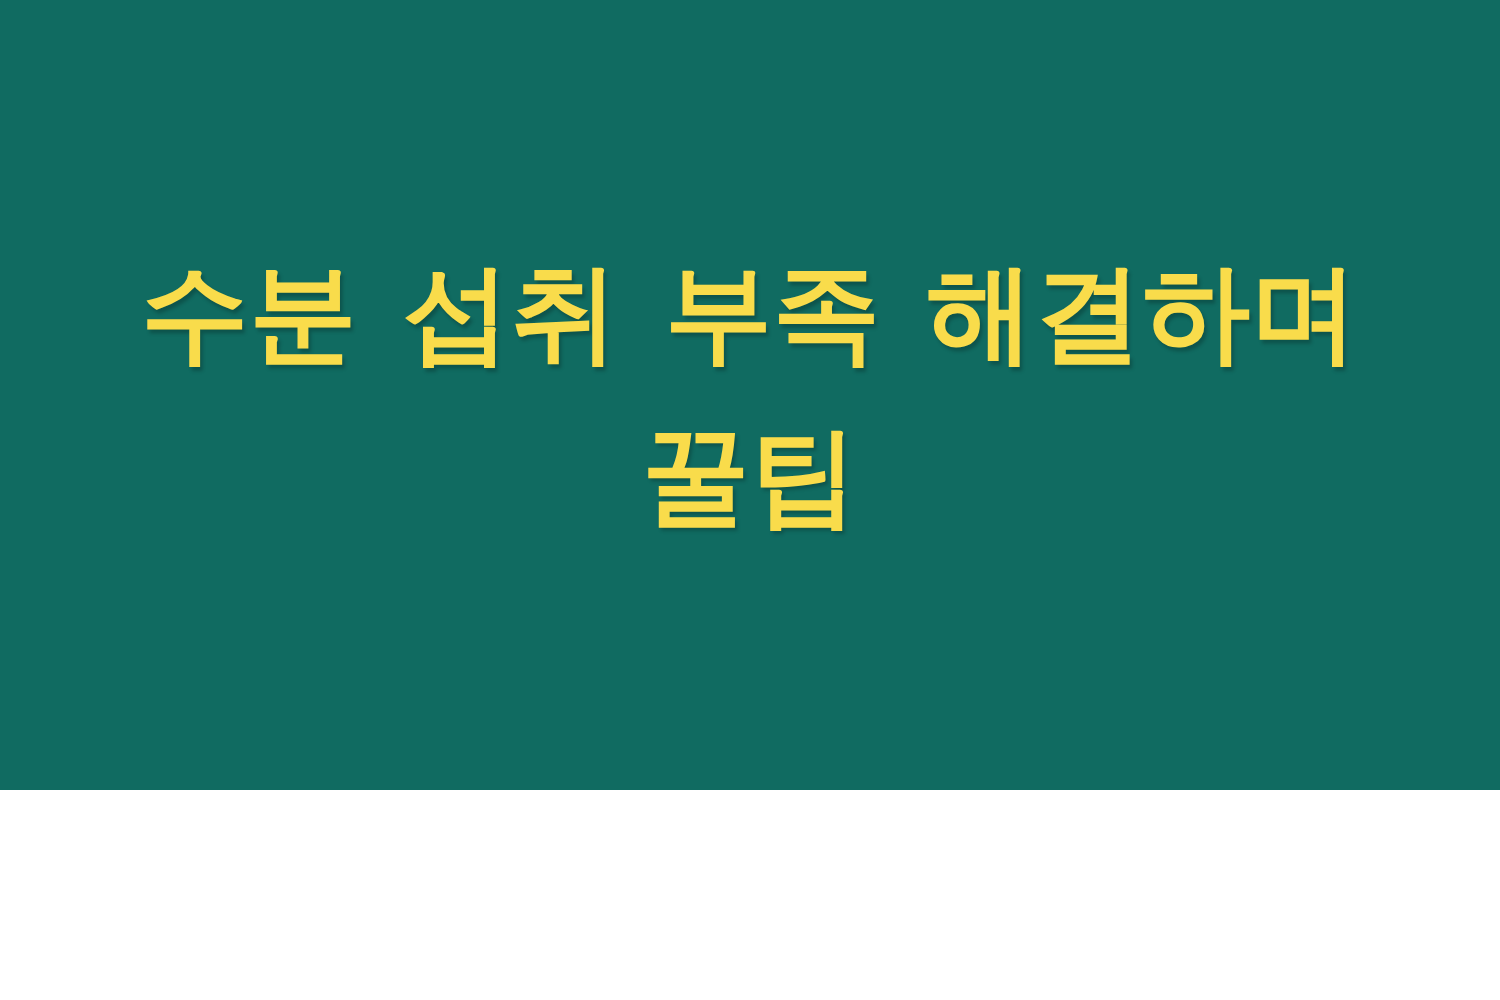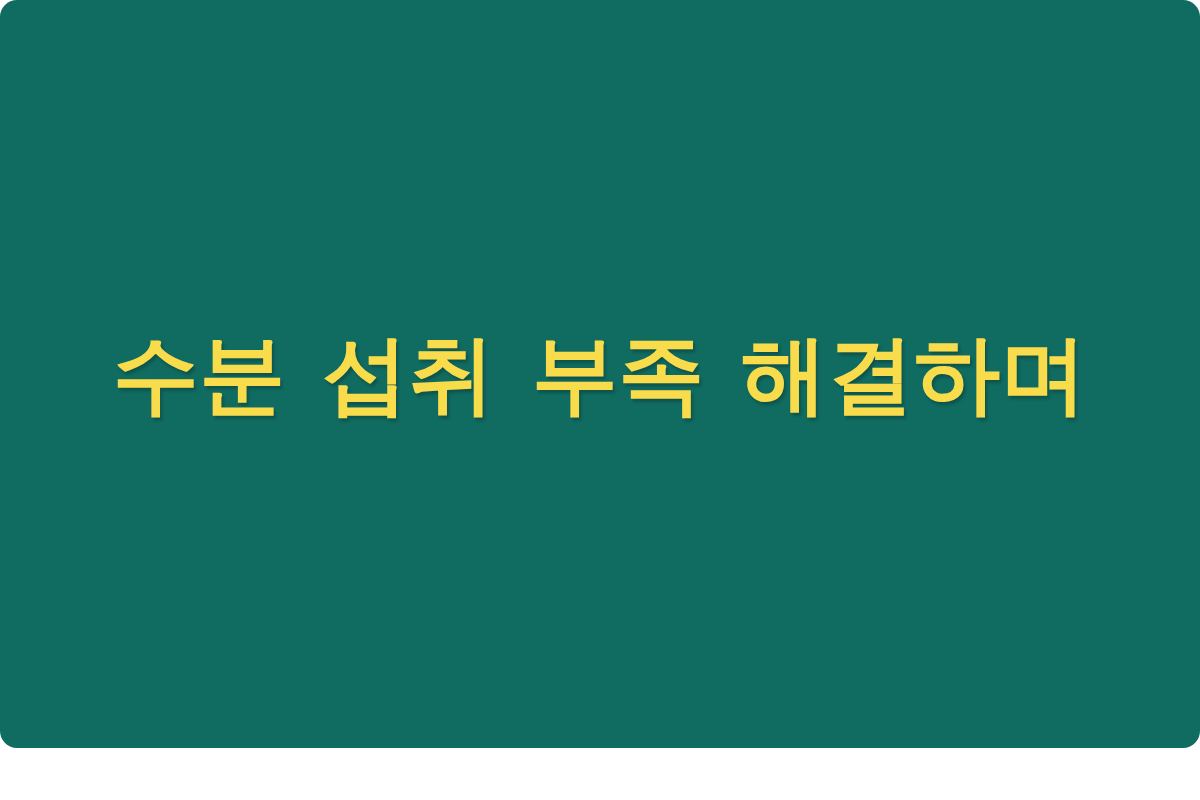--- a/index.html
+++ b/index.html
@@ -11,27 +11,26 @@
   body {
     width: 1200px;
     height: 800px;
     overflow: hidden;
     font-family: "DejaVu Sans", sans-serif;
   }
 
   #banner {
     position: relative;
     width: 1200px;
-    height: 748px;
+    height: 632px;
     box-sizing: border-box;
     display: flex;
     align-items: center;
     justify-content: center;
     background: #106B61;
-    border-radius: 17px;
   }
 
   #headline {
     width: 1130px;
     margin: 0;
     padding: 0;
     text-align: center;
     font-family: "DejaVu Sans", sans-serif;
     font-weight: 700;
     font-size: 86px;
@@ -53,15 +52,16 @@
     white-space: nowrap;
   }
 </style>
 </head>
 <body>
 
 <div id="banner" style="background: rgb(16, 107, 97);">
 
   <h1 id="headline" style="color: rgb(249, 220, 75);">
     <span class="line line-1">수분 섭취 부족 해결하며</span>
+    <span class="line line-3">꿀팁</span>
   </h1>
 
 </div>
 
 </body></html>

